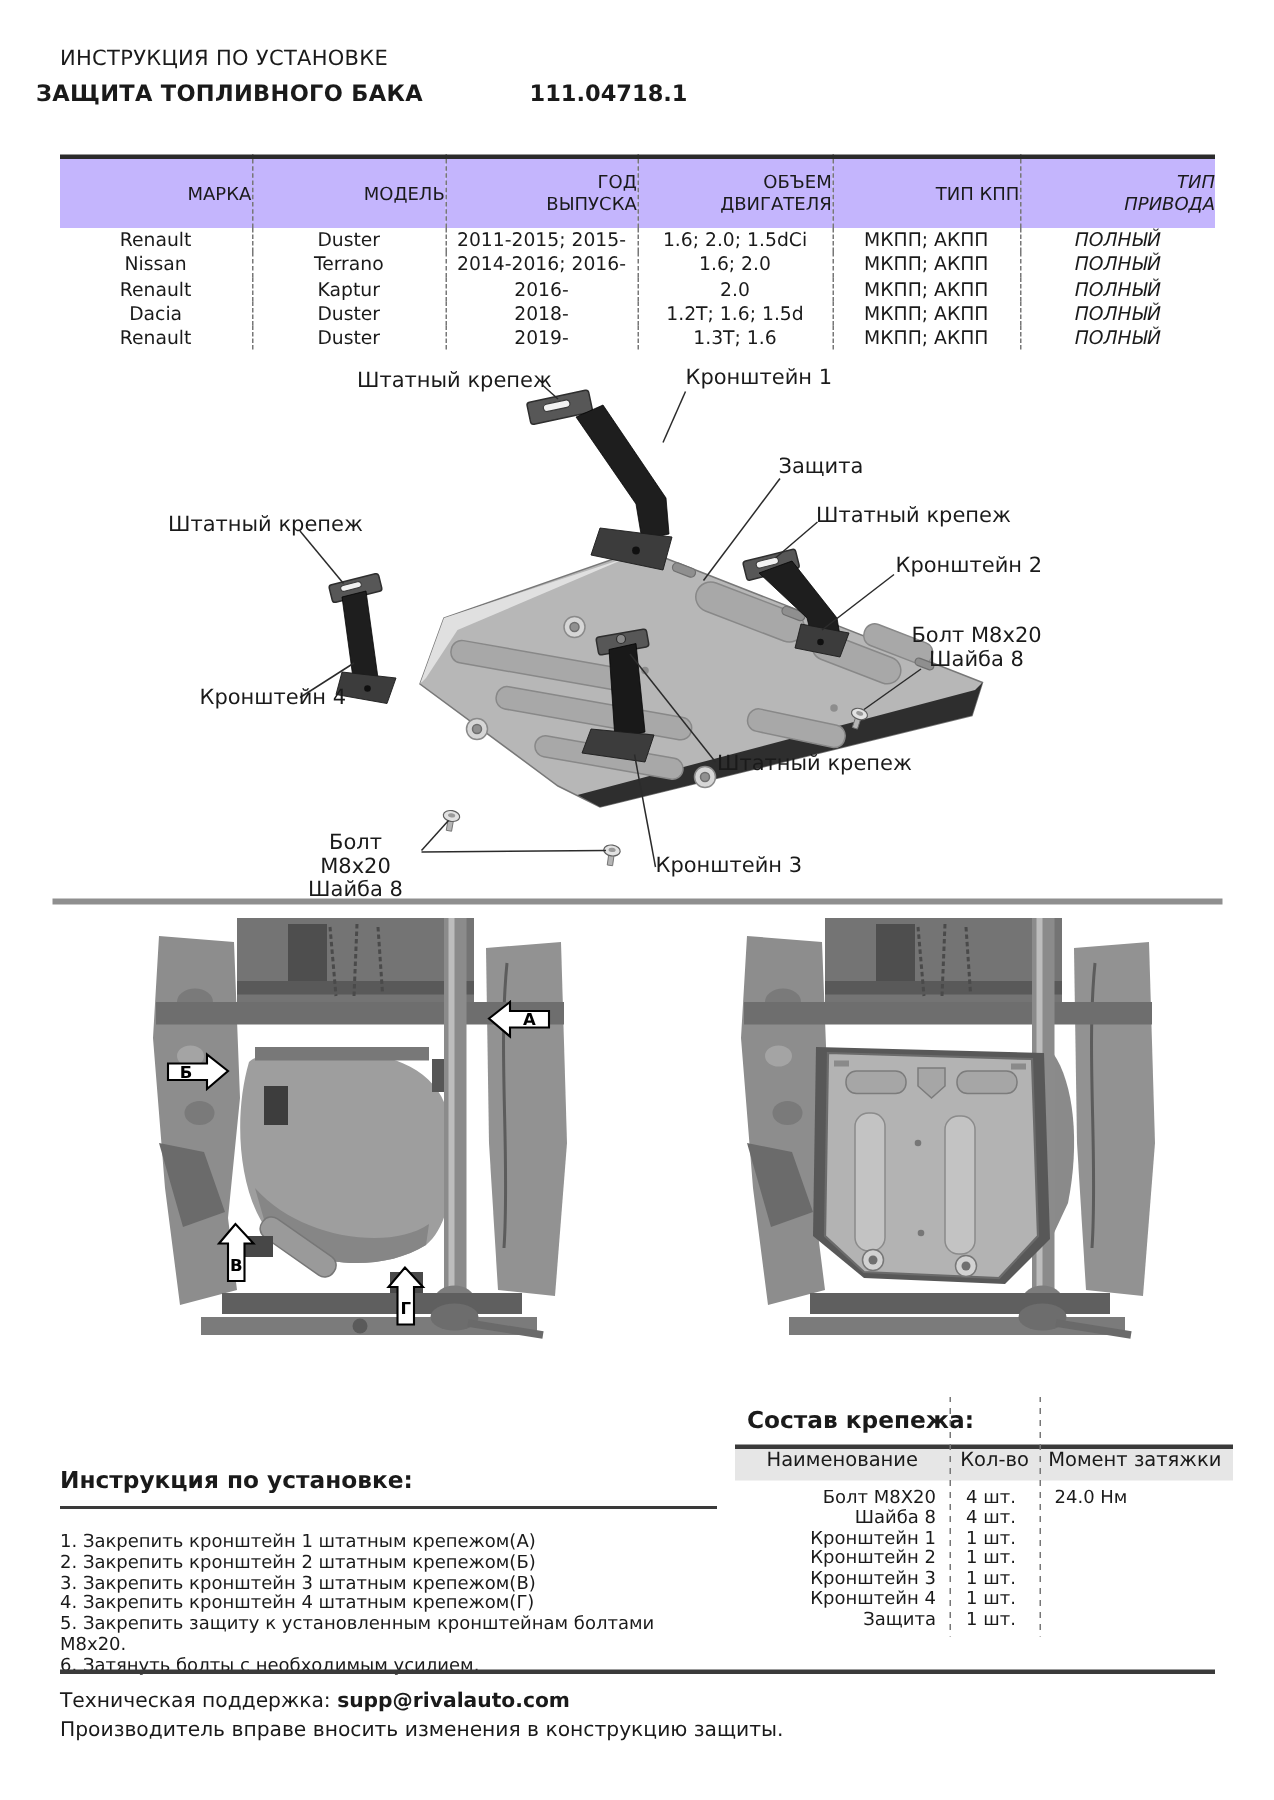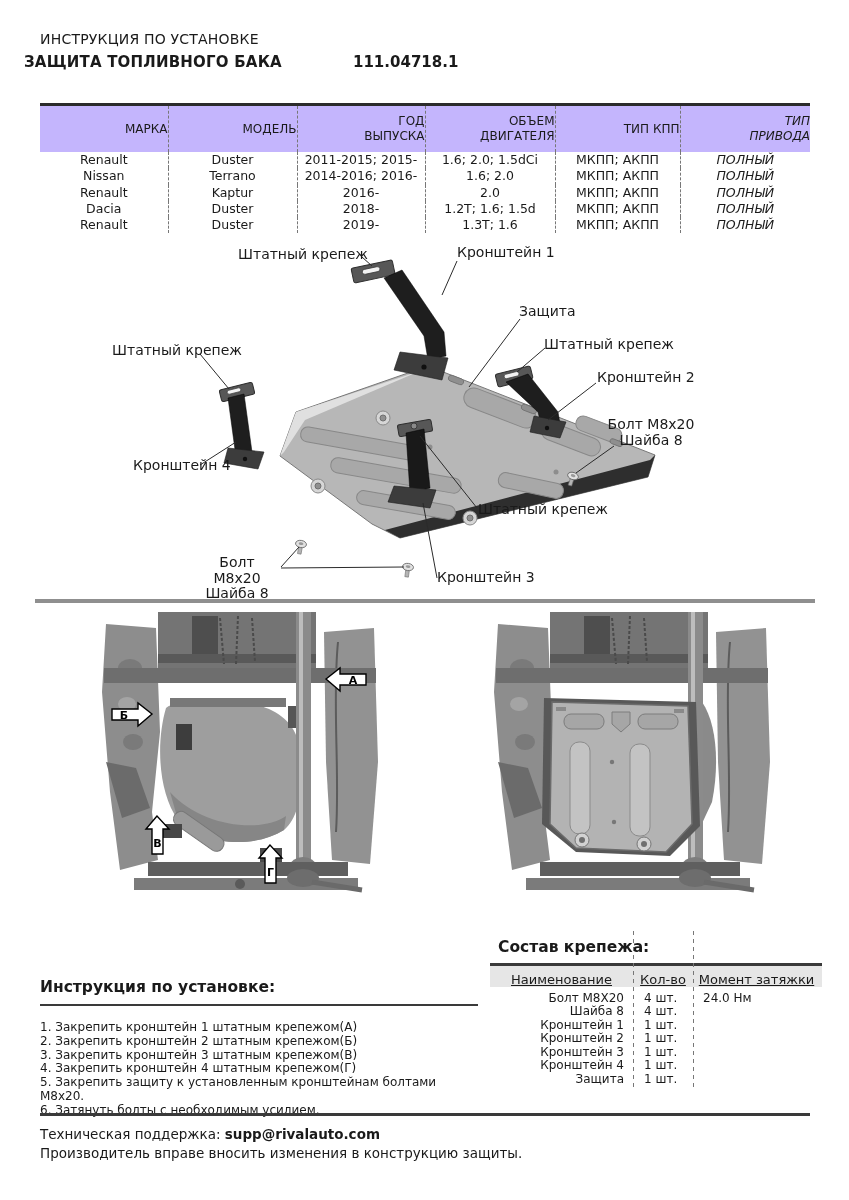--- a/index.html
+++ b/index.html
@@ -21,21 +21,21 @@
   table.ft th:last-child,table.ft td:last-child{border-right:none;font-style:italic;}
   
   .dlabel{position:absolute;font-size:14px;line-height:15.5px;white-space:nowrap;color:#1a1a1a;}
   .dlabel.center{text-align:center;white-space:normal;}
   
   .gray-rule{background:#8f8f8f;height:4px;}
   .dark-rule{background:#3a3a3a;}
   
   .sec-title{font-size:15.5px;font-weight:bold;}
   .step{font-size:12px;line-height:13.8px;}
-  .hw-head{background:#e6e6e6;font-size:13px;display:flex;align-items:flex-end;text-decoration:underline;}
+  .hw-head{background:#e6e6e6;font-size:13px;display:flex;align-items:flex-start;}
   .hw-row{font-size:12px;line-height:13.6px;display:flex;}
   .hw-name{width:143px;text-align:right;padding-right:9px;box-sizing:border-box;}
   .hw-qty{width:60px;text-align:left;padding-left:11px;box-sizing:border-box;}
   .hw-trq{width:127px;text-align:left;padding-left:10px;box-sizing:border-box;}
   .vdash{width:1px;background:repeating-linear-gradient(to bottom,#777 0 4px,transparent 4px 8px);}
   .ftr{font-size:13.5px;line-height:19px;}
   .bold{font-weight:bold;}
 </style>
 </head>
 <body>

